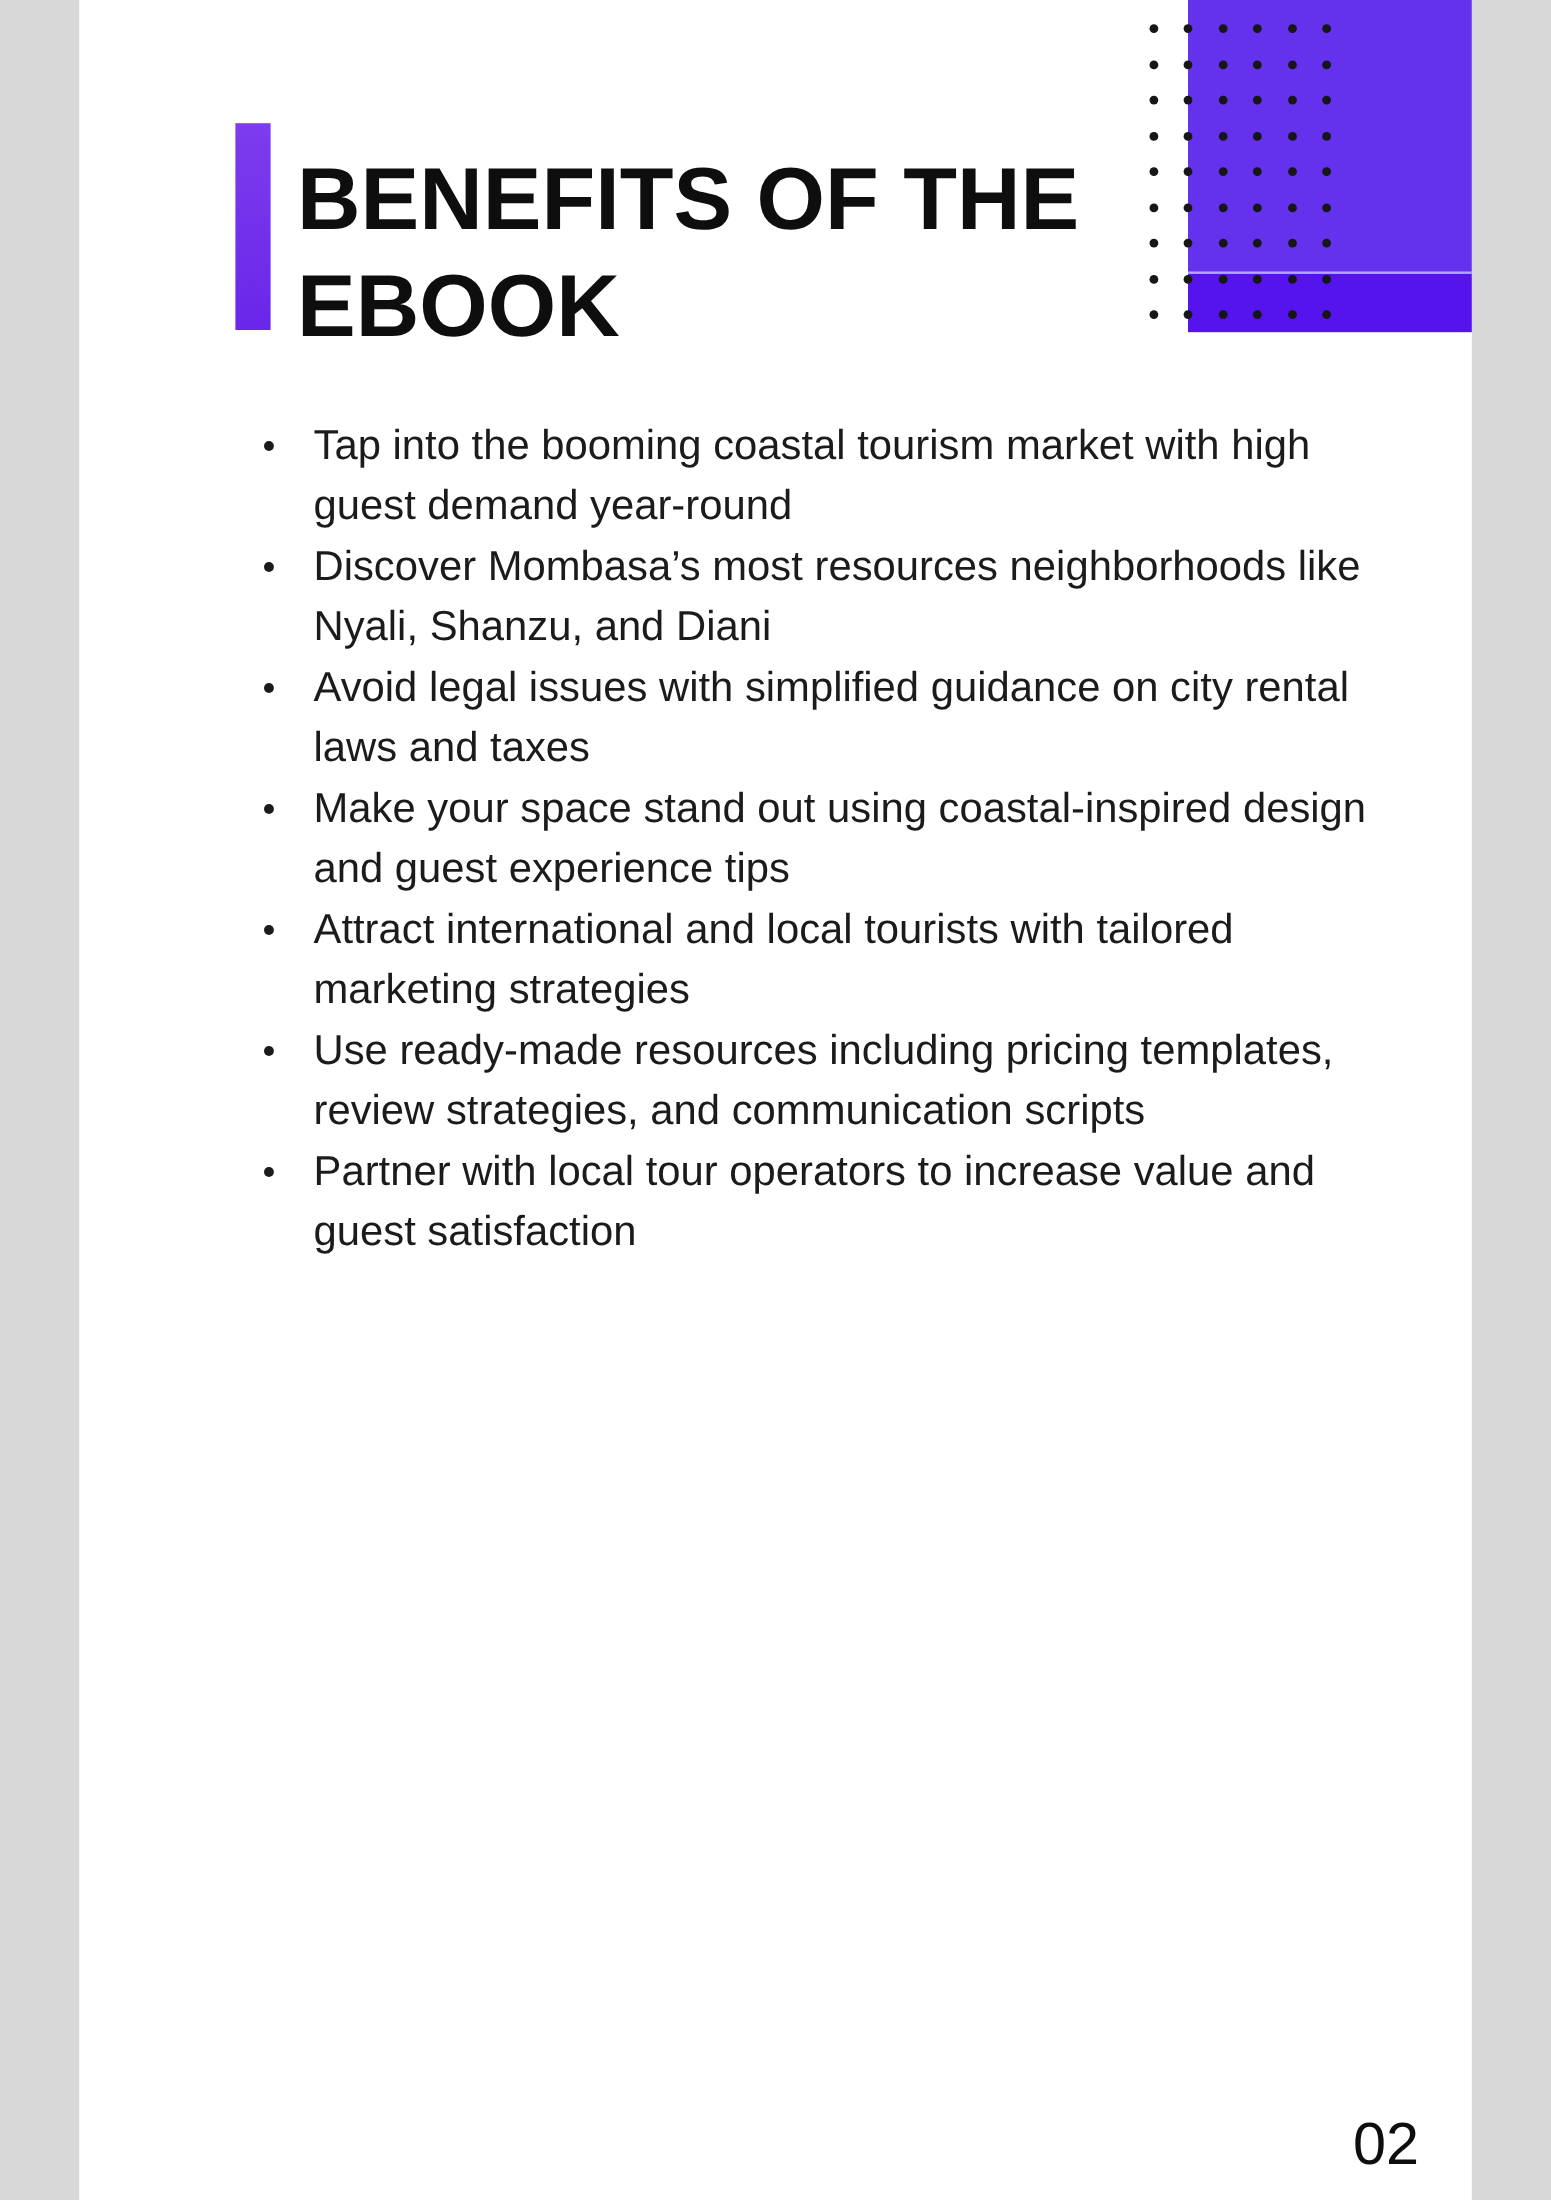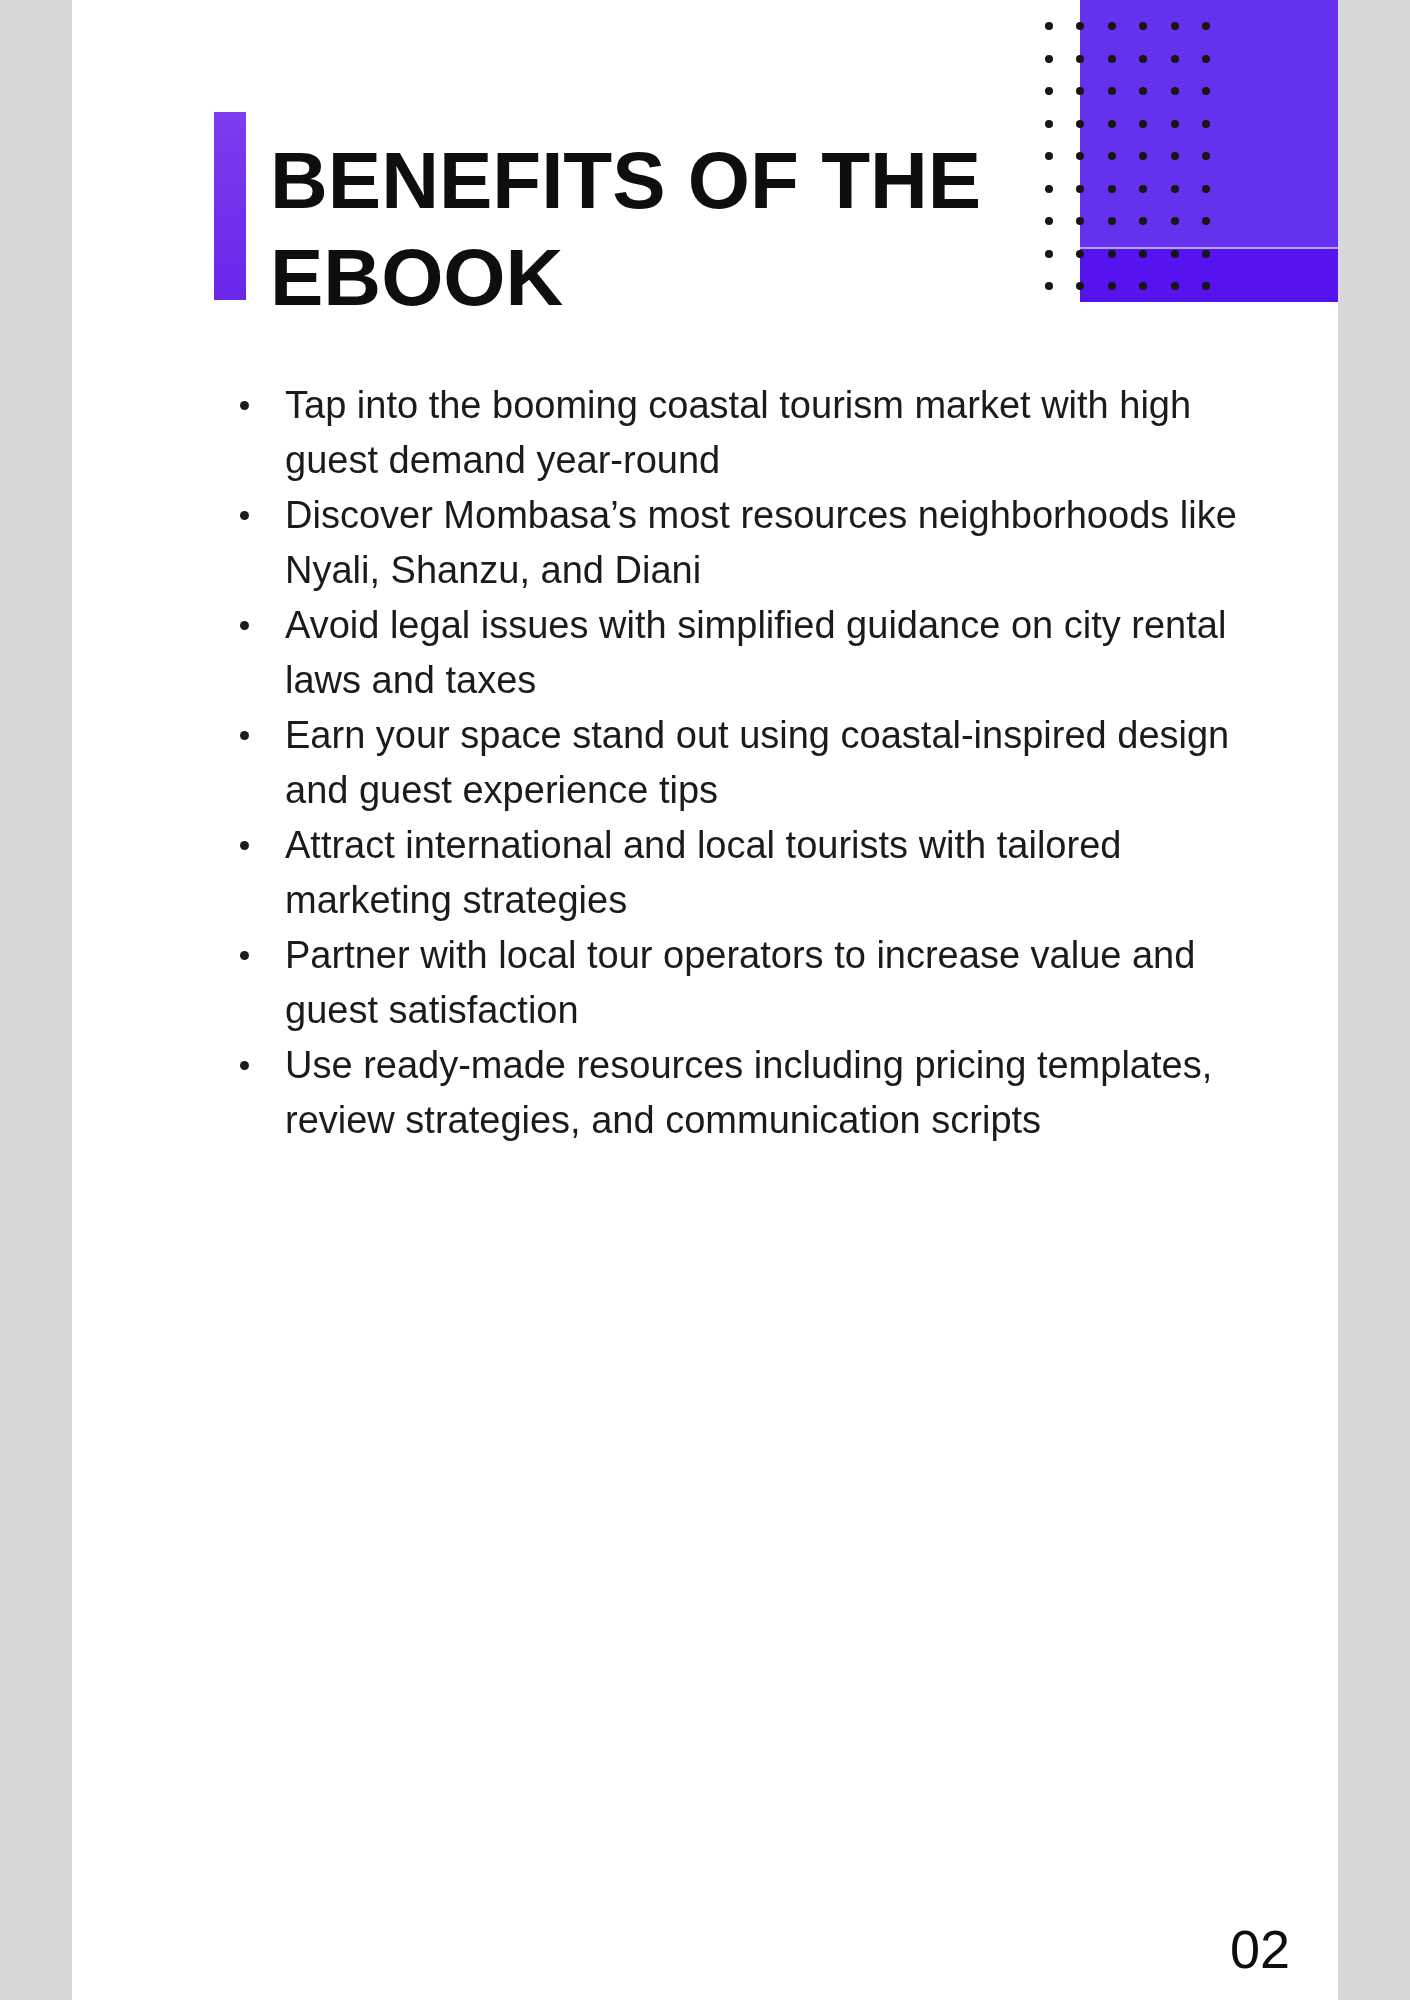--- a/index.html
+++ b/index.html
@@ -148,21 +148,21 @@
       <span class="dot" style="left: 125.6px; top: 260px;"></span>
       <span class="dot" style="left: 157px; top: 260px;"></span>
     </div>
 
   <div class="watermark-artifact"></div>
 
   <ul class="benefits-list">
       <li>Tap into the booming coastal tourism market with high guest demand year-round</li>
       <li>Discover Mombasa’s most resources neighborhoods like Nyali, Shanzu, and Diani</li>
       <li>Avoid legal issues with simplified guidance on city rental laws and taxes</li>
-      <li>Earn your space stand out using coastal-inspired design and guest experience tips</li>
+      <li>Make your space stand out using coastal-inspired design and guest experience tips</li>
       <li>Attract international and local tourists with tailored marketing strategies</li>
+      <li>Use ready-made resources including pricing templates, review strategies, and communication scripts</li>
       <li>Partner with local tour operators to increase value and guest satisfaction</li>
-      <li>Use ready-made resources including pricing templates, review strategies, and communication scripts</li>
     </ul>
 
   <div class="page-number">02</div>
 
 </div>
 
 </body></html>

